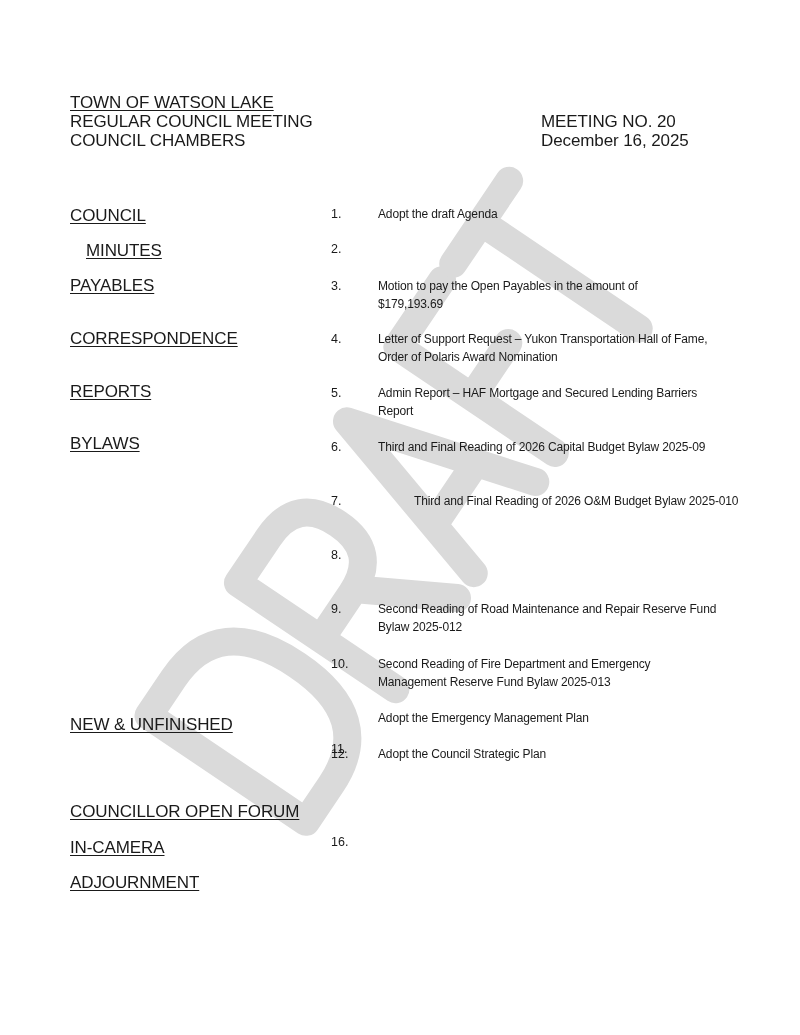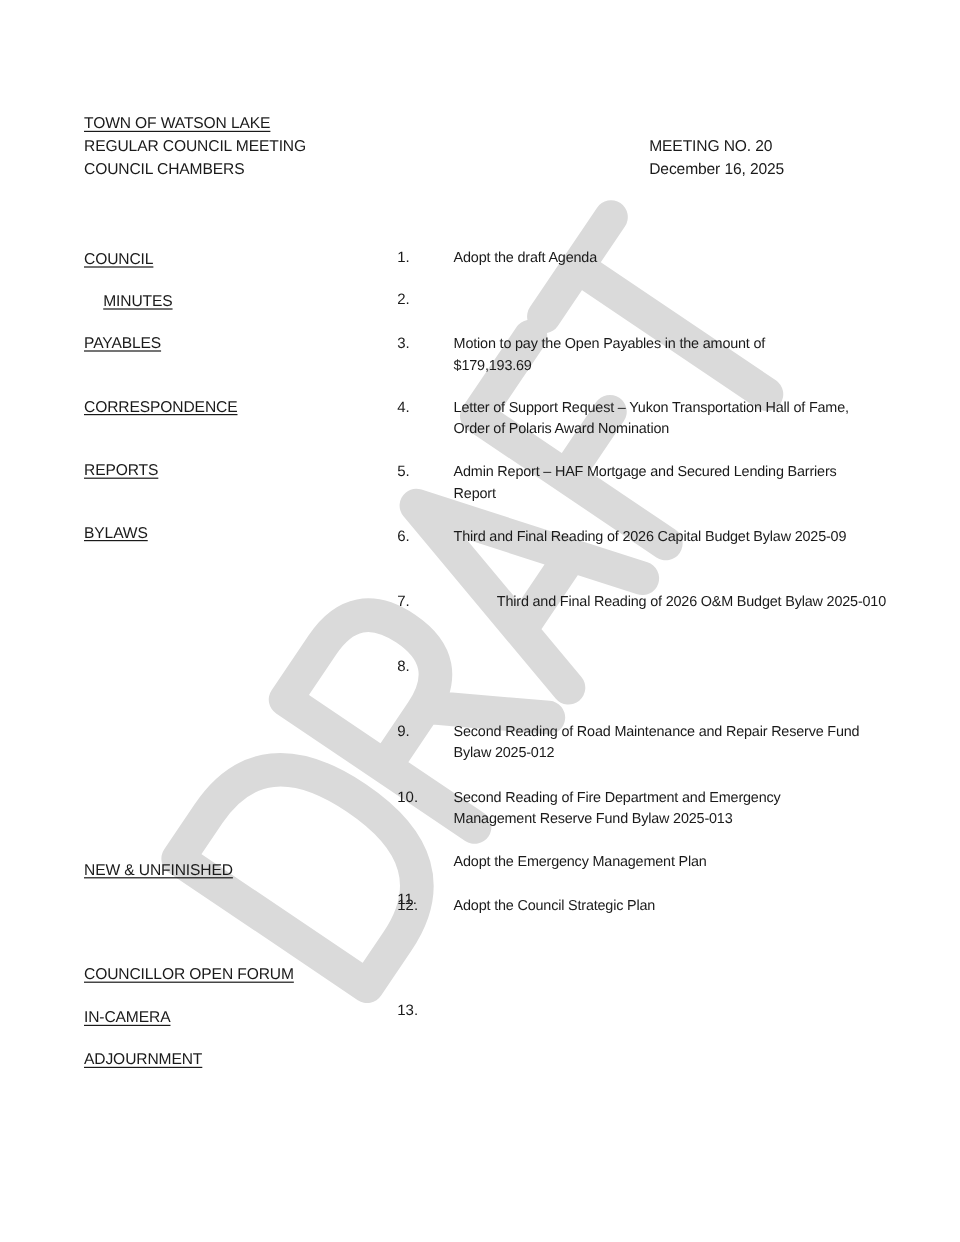--- a/index.html
+++ b/index.html
@@ -6,21 +6,21 @@
   body {
     width: 800px; height: 1035px; position: relative; overflow: hidden;
     font-family: "Liberation Sans", sans-serif; color: #1a1a1a;
   }
   .page { position: absolute; left: 0; top: 0; width: 800px; height: 1035px; }
   .watermark {
     position: absolute; left: 0; top: 0; width: 800px; height: 1035px;
     pointer-events: none; z-index: 0;
   }
   .content { position: absolute; left: 0; top: 0; width: 800px; height: 1035px; z-index: 1; }
-  .txt { position: absolute; font-size: 13px; line-height: 18px; white-space: nowrap; letter-spacing: -0.1px; }
+  .txt { position: absolute; font-size: 17px; line-height: 18px; white-space: nowrap; letter-spacing: -0.1px; }
   .u { text-decoration: underline; text-underline-offset: 2px; }
   .num { position: absolute; left: 331px; font-size: 12.5px; line-height: 18px; }
   .item { position: absolute; left: 378px; width: 360px; font-size: 12px; line-height: 18px; white-space: normal; letter-spacing: -0.15px; }
 </style>
 </head>
 <body>
 
 <div class="page">
 
   <svg class="watermark" viewBox="0 0 800 1035" xmlns="http://www.w3.org/2000/svg">
@@ -84,15 +84,15 @@
 
     <div class="num" style="top:655px;">10.</div>
     <div class="item" style="top:655px; width:320px;">Second Reading of Fire Department and Emergency Management Reserve Fund Bylaw 2025-013</div>
 
     <div class="num" style="top:720px;margin-top:20px;">11.</div>
     <div class="item" style="top:709px;">Adopt the Emergency Management Plan</div>
 
     <div class="num" style="top:745px;">12.</div>
     <div class="item" style="top:745px;">Adopt the Council Strategic Plan</div>
 
-    <div class="num" style="top:833px;">13.</div>
+    <div class="num" style="top:833px;">16.</div>
   </div>
 </div>
 
 </body></html>

